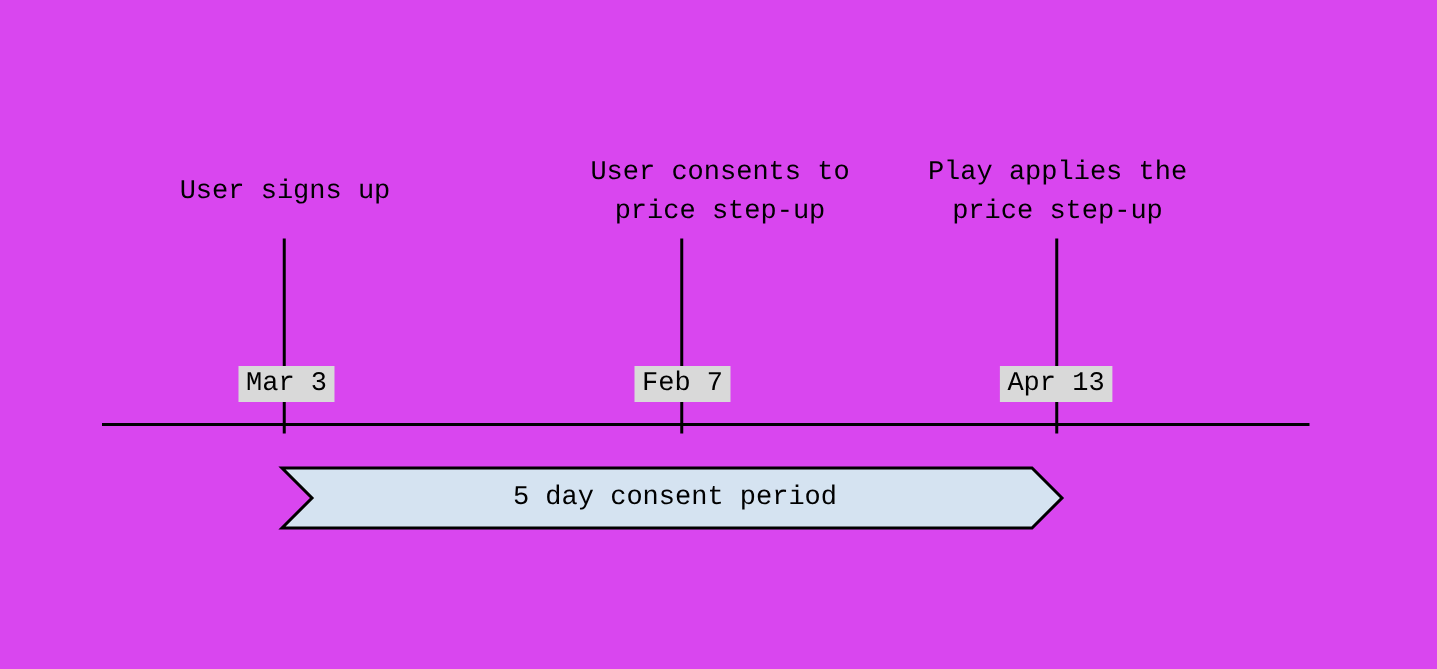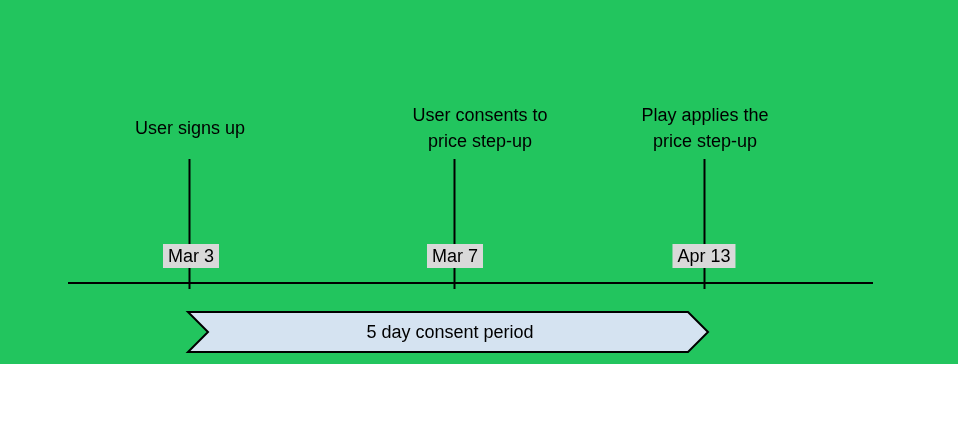--- a/index.html
+++ b/index.html
@@ -3,23 +3,23 @@
 <meta charset="utf-8">
 <style>
   html, body {
     margin: 0;
     padding: 0;
     background: #ffffff;
   }
   .canvas {
     position: relative;
     width: 958px;
-    height: 364px;
-    background: #22c55e;
-    font-family: Liberation Sans, sans-serif;
+    height: 446px;
+    background: #d946ef;
+    font-family: Liberation Mono, monospace;
     color: #000000;
     overflow: hidden;
   }
   .canvas svg {
     position: absolute;
     top: 0;
     left: 0;
   }
   .tick {
     stroke-width: 2;
@@ -67,18 +67,18 @@
     <polygon class="banner-shape" points="188,312 688,312 708,332 688,352 188,352 208,332" fill="#d5e3f1" stroke="#000000"></polygon>
   </svg>
 
   <div class="event-label" style="left:190px; top:128px;">User signs up</div>
   <div class="event-label" style="left:480px; top:128px;">User consents to
 price step-up</div>
   <div class="event-label" style="left:705px; top:128px;">Play applies the
 price step-up</div>
 
   <div class="date-badge" style="left: 191px; top: 256px; background-color: rgb(217, 217, 217);">Mar 3</div>
-  <div class="date-badge" style="left: 455px; top: 256px; background-color: rgb(217, 217, 217);">Mar 7</div>
+  <div class="date-badge" style="left: 455px; top: 256px; background-color: rgb(217, 217, 217);">Feb 7</div>
   <div class="date-badge" style="left: 704px; top: 256px; background-color: rgb(217, 217, 217);">Apr 13</div>
 
   <div class="banner-label" style="left:450px; top:332px;">5 day consent period</div>
 
 </div>
 
 </body></html>

